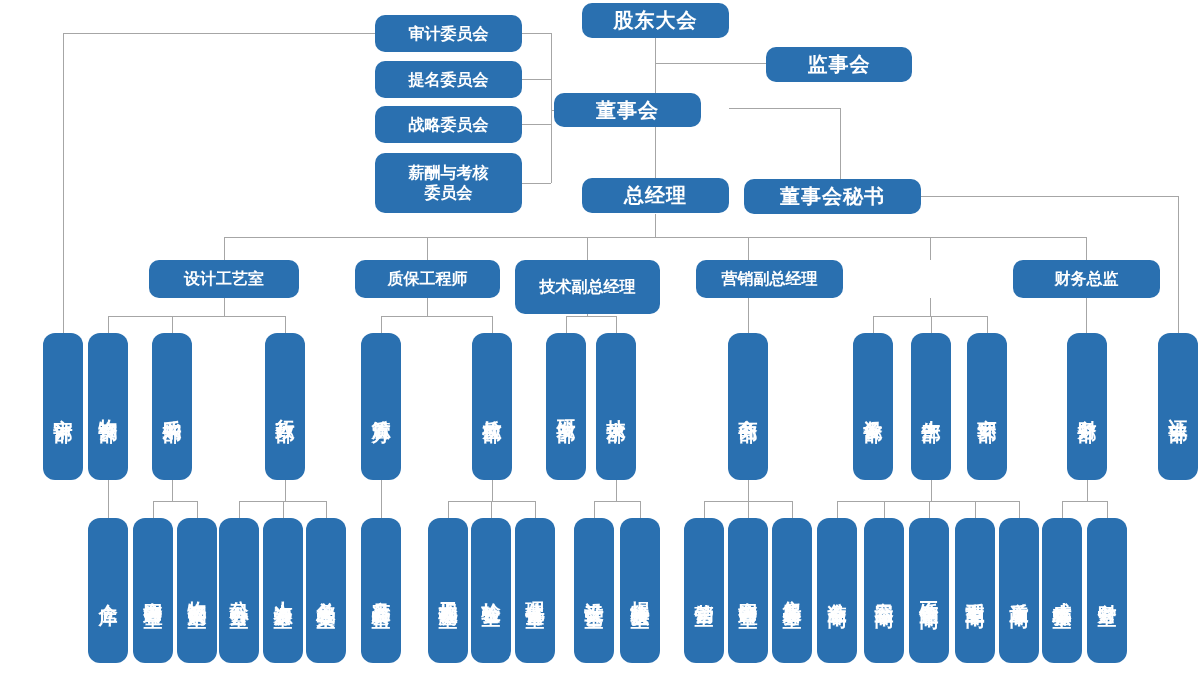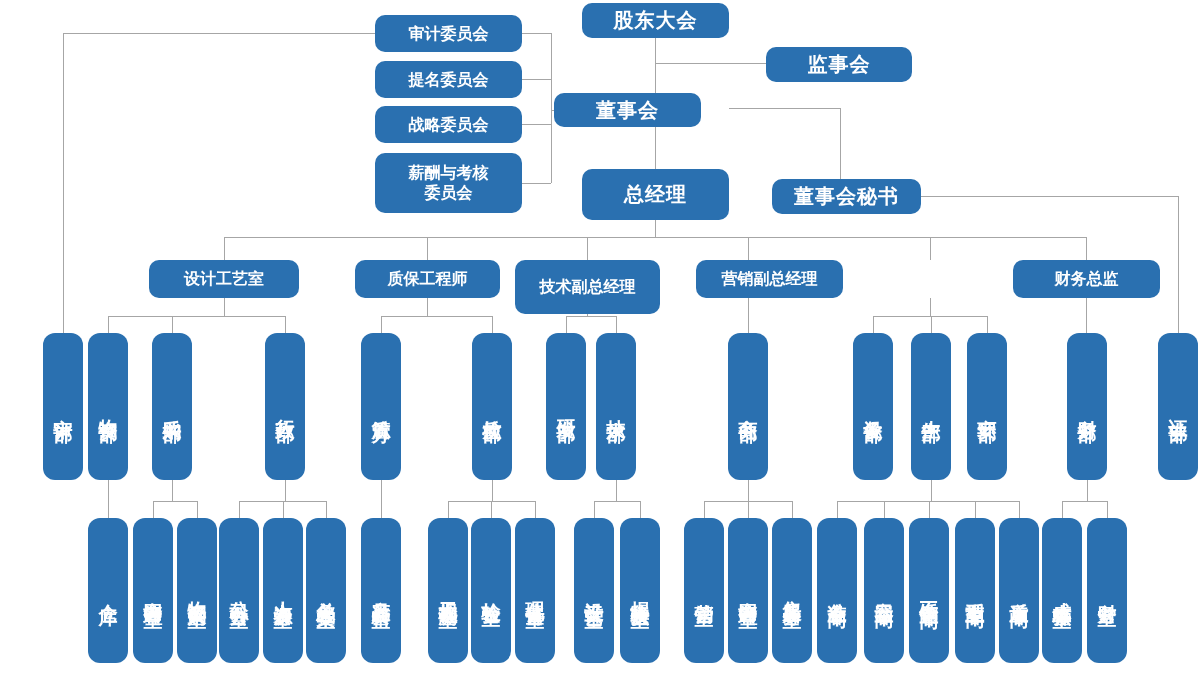--- a/index.html
+++ b/index.html
@@ -50,22 +50,22 @@
       M492 480 V501  M448 501 H535  M448 501 V518  M491 501 V518  M535 501 V518
       M616 480 V501  M594 501 H640  M594 501 V518  M640 501 V518
       M748 480 V501  M704 501 H792  M704 501 V518  M748 501 V518  M792 501 V518
       M931 480 V501  M837 501 H1019 M837 501 V518  M884 501 V518  M929 501 V518  M975 501 V518  M1019 501 V518
       M1087 480 V501 M1062 501 H1107 M1062 501 V518 M1107 501 V518"></path>
   </svg>
 
   <div class="n h lg" style="left:582px;top:3px;width:147px;height:35px">股东大会</div>
   <div class="n h lg" style="left:766px;top:47px;width:146px;height:35px">监事会</div>
   <div class="n h lg" style="left:554px;top:93px;width:147px;height:34px">董事会</div>
-  <div class="n h lg" style="left:582px;top:169px;width:147px;height:51px">总经理</div>
-  <div class="n h lg" style="left:772px;top:179px;width:149px;height:35px">董事会秘书</div>
+  <div class="n h lg" style="left:582px;top:178px;width:147px;height:35px">总经理</div>
+  <div class="n h lg" style="left:744px;top:179px;width:177px;height:35px">董事会秘书</div>
 
   <div class="n h" style="left:375px;top:15px;width:147px;height:37px">审计委员会</div>
   <div class="n h" style="left:375px;top:61px;width:147px;height:37px">提名委员会</div>
   <div class="n h" style="left:375px;top:106px;width:147px;height:37px">战略委员会</div>
   <div class="n h" style="left:375px;top:153px;width:147px;height:60px">薪酬与考核
 委员会</div>
 
   <div class="n h" style="left:149px;top:260px;width:150px;height:38px">设计工艺室</div>
   <div class="n h" style="left:355px;top:260px;width:145px;height:38px">质保工程师</div>
   <div class="n h" style="left:515px;top:260px;width:145px;height:54px">技术副总经理</div>

